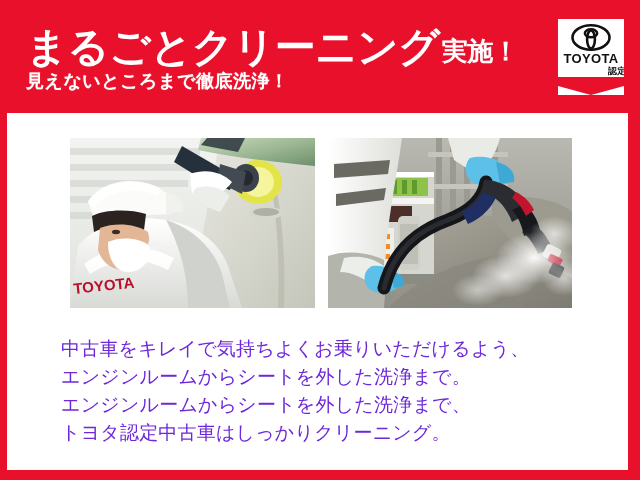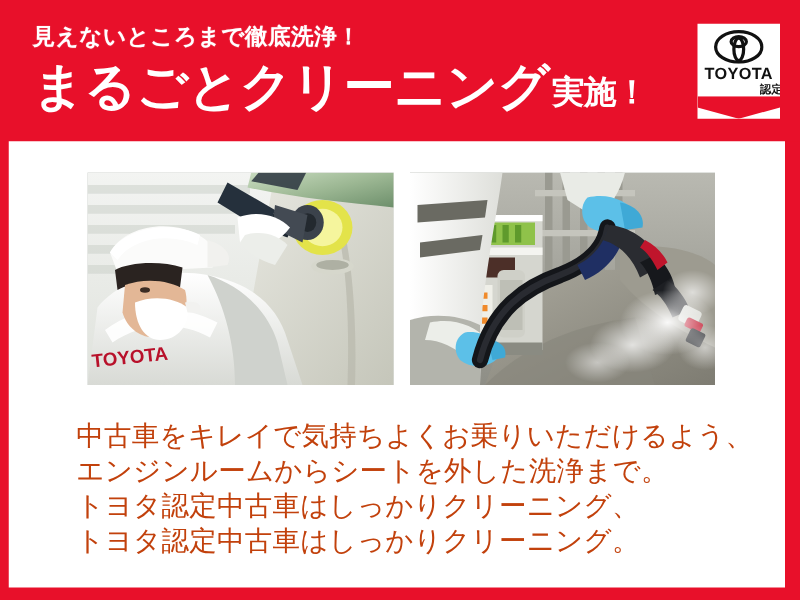--- a/index.html
+++ b/index.html
@@ -166,40 +166,40 @@
   }
 
   
   #body-copy {
     position: absolute;
     left: 54px;
     top: 222px;
     width: 540px;
   }
   .body-line {
-    color: #c2410c;
-    font-size: 22px;
+    color: #6d28d9;
+    font-size: 19px;
     line-height: 28px;
     letter-spacing: 0.2px;
     white-space: nowrap;
   }
 </style>
 </head>
 <body>
 
 <div id="poster">
 
   <div id="header">
 
     <div id="header-text">
-      <div id="kicker">見えないところまで徹底洗浄！</div>
       <div id="headline-row">
         <span id="headline-main">まるごとクリーニング</span>
         <span id="headline-sub">実施！</span>
       </div>
+      <div id="kicker">見えないところまで徹底洗浄！</div>
     </div>
 
     <div id="badge">
       <div id="badge-inner">
 
         <svg id="badge-emblem" viewBox="0 0 40 27">
           <ellipse cx="20" cy="13.5" rx="18.5" ry="12.2" fill="none" stroke="#111111" stroke-width="2.6"></ellipse>
           <ellipse cx="20" cy="9.3" rx="6.1" ry="4.0" fill="none" stroke="#111111" stroke-width="2.6"></ellipse>
           <ellipse cx="20" cy="15.4" rx="3.9" ry="9.0" fill="none" stroke="#111111" stroke-width="2.6"></ellipse>
         </svg>
@@ -391,18 +391,18 @@
             <ellipse cx="236" cy="140" rx="22" ry="18" fill="url(#steamG)" opacity="0.6"></ellipse>
           </g>
         </svg>
       </div>
 
     </div>
 
     <div id="body-copy">
       <div class="body-line">中古車をキレイで気持ちよくお乗りいただけるよう、</div>
       <div class="body-line">エンジンルームからシートを外した洗浄まで。</div>
-      <div class="body-line">トヨタ認定中古車はしっかりクリーニング、</div>
+      <div class="body-line">エンジンルームからシートを外した洗浄まで、</div>
       <div class="body-line">トヨタ認定中古車はしっかりクリーニング。</div>
     </div>
 
   </div>
 </div>
 
 </body></html>

